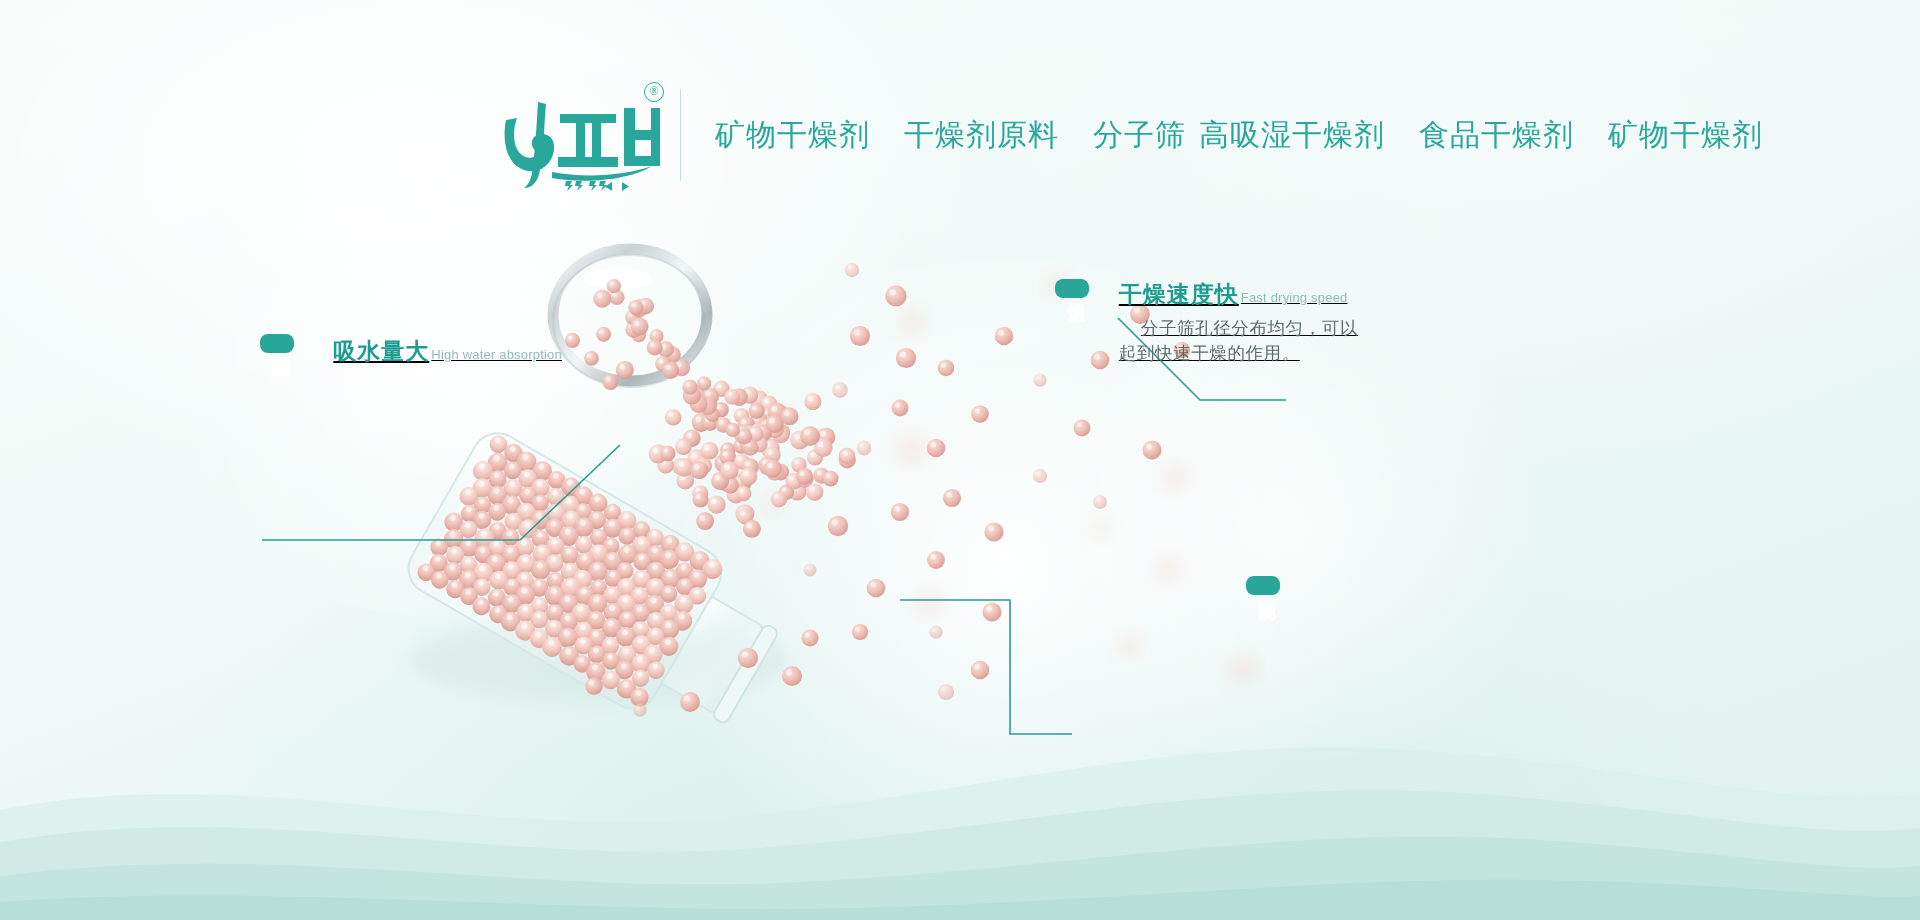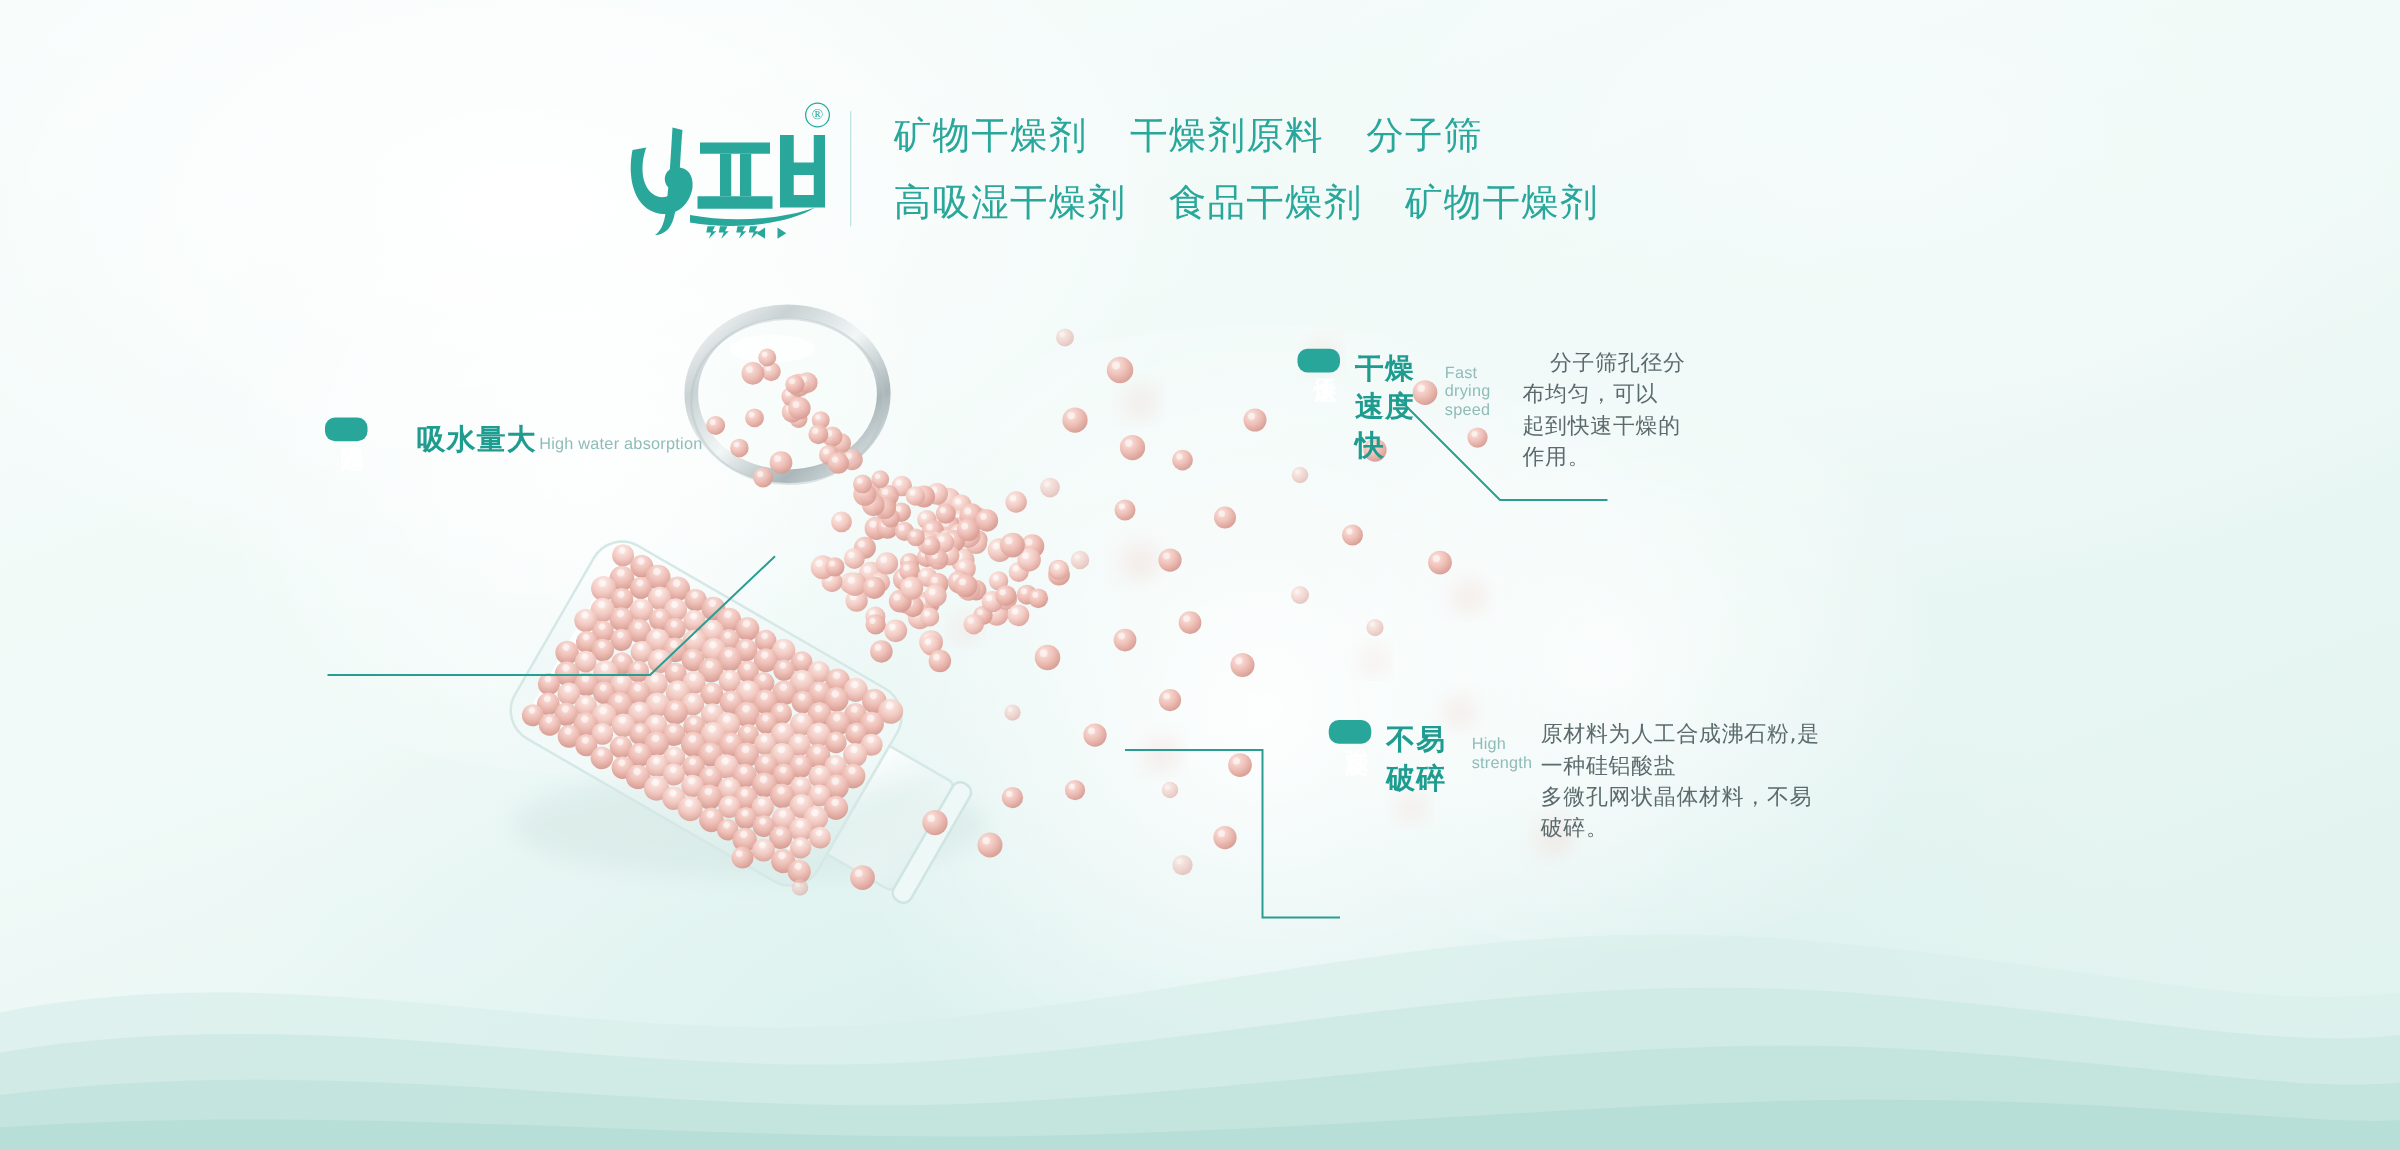--- a/index.html
+++ b/index.html
@@ -51,21 +51,21 @@
   #logo-svg { display: block; }
   .logo-reg {
     position: absolute; right: -4px; top: 4px;
     width: 20px; height: 20px; border: 1.6px solid #2aa79b; border-radius: 50%;
     color: #2aa79b; font-size: 12px; line-height: 17px; text-align: center;
     font-family: "Liberation Serif", serif;
   }
   #nav-divider {
     width: 1px; height: 92px; background: #bfe2dd; margin: 0 34px 0 20px; flex: 0 0 auto;
   }
-  #nav-lines { display: flex; flex-direction: column; gap: 13px; justify-content: flex-end; }
+  #nav-lines { display: flex; flex-direction: row; gap: 13px; justify-content: flex-end; }
   .nav-line { display: flex; align-items: baseline; gap: 34px; }
   .nav-item {
     color: #2aa79b; font-size: 30px; letter-spacing: 1px;
     white-space: nowrap;
     font-family: "DejaVu Sans", "Liberation Sans", sans-serif;
   }
 
   
   .callout { position: absolute; display: flex; align-items: flex-start; gap: 12px; }
   .badge {
@@ -76,21 +76,21 @@
     color: #ffffff;
     font-size: 19px;
     line-height: 25px;
     text-align: center;
     padding: 9px 0 10px;
     letter-spacing: 0px;
     writing-mode: vertical-rl;
     margin: 0 auto;
   }
   .badge-inner { display: block; }
-  .callout-body { display: flex; flex-direction: row; }
+  .callout-body { display: flex; flex-direction: column; text-decoration: underline; }
   .callout-head { display: flex; align-items: baseline; gap: 2px; margin-bottom: 6px; }
   .callout-title {
     color: #1f9c90; font-size: 23px; font-weight: bold; letter-spacing: 1px;
     font-family: "DejaVu Sans", "Liberation Sans", sans-serif;
   }
   .callout-sub {
     color: #8fbcb8; font-size: 13px; letter-spacing: .2px;
     font-family: "Liberation Sans", sans-serif;
   }
   .callout-text {
@@ -955,28 +955,20 @@
       </div>
       <div class="callout-text indent">分子筛孔径分布均匀，可以
 起到快速干燥的作用。</div>
     </div>
   </div>
 
   <div class="callout" id="callout-strength">
     <div class="badge">
       <span class="badge-inner">强度高</span>
     </div>
-    <div class="callout-body">
-      <div class="callout-head">
-        <span class="callout-title">不易破碎</span>
-        <span class="callout-sub">High strength</span>
-      </div>
-      <div class="callout-text">原材料为人工合成沸石粉,是一种硅铝酸盐
-多微孔网状晶体材料，不易破碎。</div>
-    </div>
   </div>
 
   <svg id="waves" viewBox="0 0 1920 230" preserveAspectRatio="none" aria-hidden="true">
     <path d="M0 120 C240 72 470 150 720 128 C980 105 1180 40 1440 62 C1660 80 1810 120 1920 104 L1920 230 L0 230 Z" fill="#d9efeb" opacity=".75"></path>
     <path d="M0 152 C260 108 500 178 760 158 C1020 138 1230 86 1480 104 C1690 120 1820 150 1920 138 L1920 230 L0 230 Z" fill="#cde9e4" opacity=".8"></path>
     <path d="M0 186 C280 150 520 206 800 192 C1080 178 1290 134 1540 150 C1730 162 1840 184 1920 176 L1920 230 L0 230 Z" fill="#c2e3dd" opacity=".85"></path>
     <path d="M0 212 C300 192 560 226 860 218 C1160 210 1360 182 1620 192 C1780 198 1870 210 1920 206 L1920 230 L0 230 Z" fill="#b6ddd6" opacity=".9"></path>
   </svg>
 
 </div>

